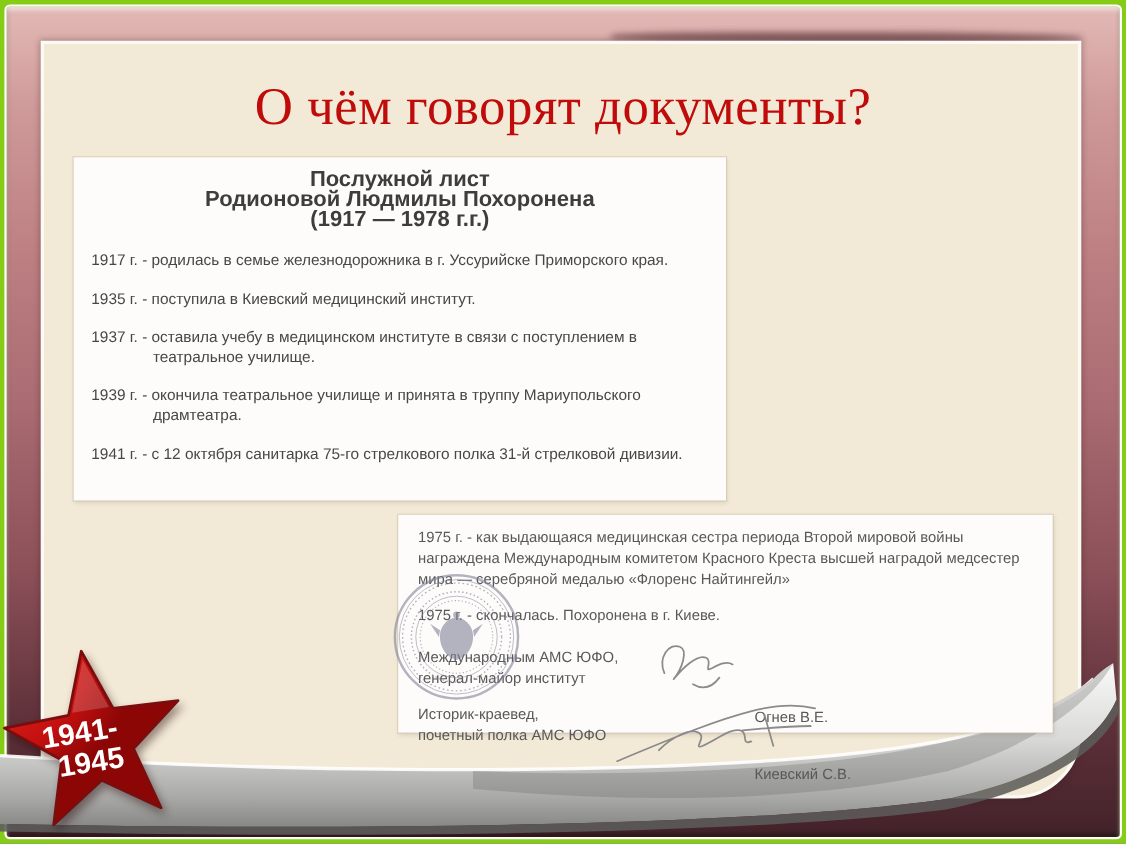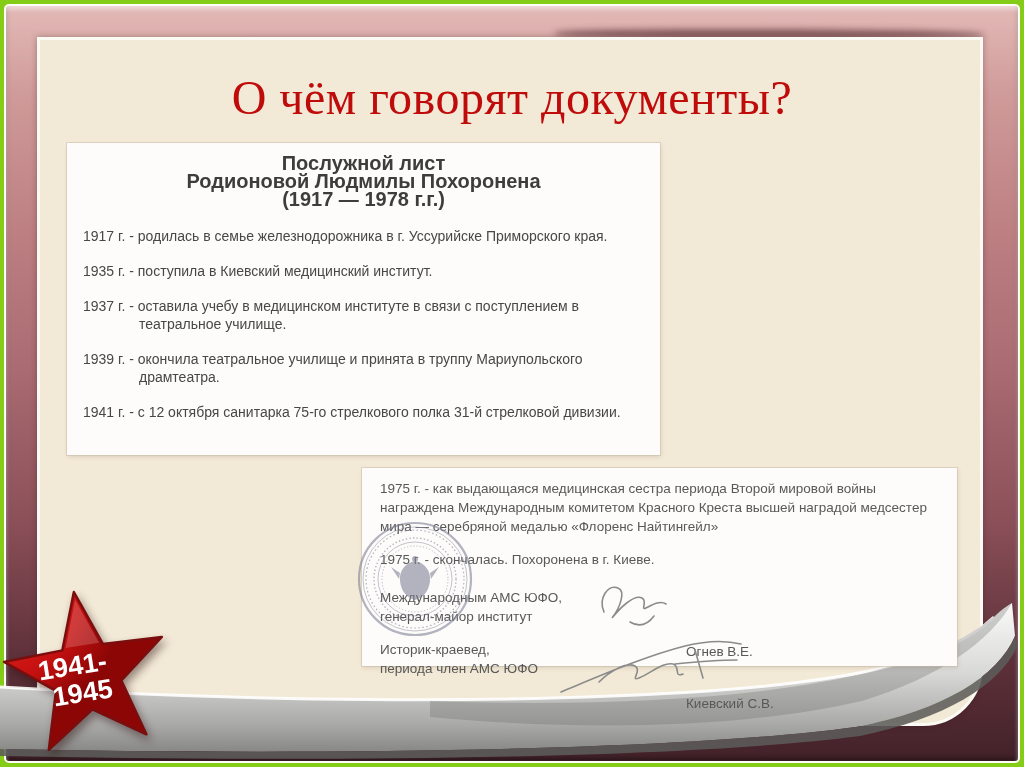--- a/index.html
+++ b/index.html
@@ -135,21 +135,21 @@
       </div>
       <svg class="sig-scribble sig1" width="110" height="56" viewBox="0 0 110 56">
         <path d="M14,34 C8,20 18,6 28,10 C36,13 30,30 22,40 C30,30 44,16 52,20 C58,23 50,33 56,30 C62,27 70,22 76,26 M40,44 C50,50 58,46 64,38" fill="none" stroke="#8b8b8b" stroke-width="1.6" stroke-linecap="round"></path>
       </svg>
       <div class="sig-name">Огнев В.Е.</div>
     </div>
 
     <div class="sigrow row2">
       <div class="sig-role">
         <div>Историк-краевед,</div>
-        <div>периода член АМС ЮФО</div>
+        <div>почетный полка АМС ЮФО</div>
       </div>
       <svg class="sig-scribble sig2" width="210" height="66" viewBox="0 0 210 66">
         <path d="M6,58 C40,44 90,22 130,12 C150,7 170,6 186,10 M44,48 C56,36 72,28 80,32 C88,36 74,48 84,44 C96,39 108,28 118,30 C126,32 118,44 128,40 M140,16 L148,44 M120,30 C140,28 164,26 182,26" fill="none" stroke="#8b8b8b" stroke-width="1.6" stroke-linecap="round"></path>
       </svg>
       <div class="sig-name">Киевский С.В.</div>
     </div>
   </div>
 
   <svg class="star" width="184" height="184" viewBox="-92 -92 184 184">
     <defs>

